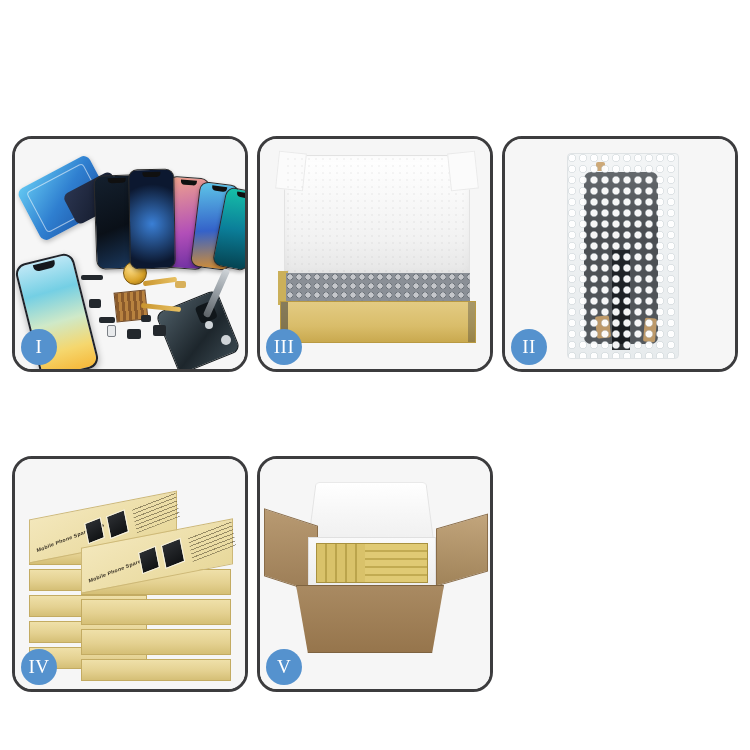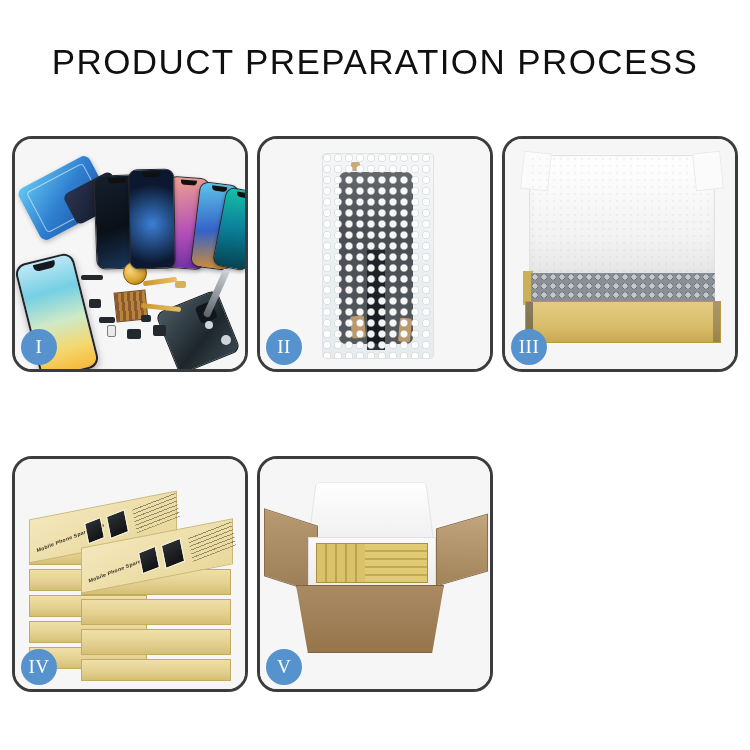--- a/index.html
+++ b/index.html
@@ -373,21 +373,20 @@
   }
   .cart-tape2 {
     position:absolute; left:38px; top:168px; width:20px; height:24px;
     background: rgba(150,120,84,.5);
   }
 </style>
 </head>
 <body>
 
 <div class="header">
-  <div class="main-title">PRODUCT PREPARATION PROCESS</div>
 </div>
 
 <div class="grid">
 
   <div class="panel">
     <div class="panel-clip">
       <div class="scene">
         <div class="film-blue"></div>
         <div class="film-dark"></div>
         <div class="fan">
@@ -424,46 +423,46 @@
         <div class="chip c8"></div>
         <div class="chip c9"></div>
         <div class="chip c10"></div>
       </div>
     </div>
     <div class="badge">I</div>
   </div>
 
   <div class="panel">
     <div class="panel-clip">
+      <div class="foamlid">
+        <div class="foamgrain"></div>
+      </div>
+      <div class="boxinner-left"></div>
+      <div class="bubble-fill"></div>
+      <div class="boxfront"></div>
+    </div>
+    <div class="badge">III</div>
+  </div>
+
+  <div class="panel">
+    <div class="panel-clip">
       <div class="bubblebag">
         <div class="inner-screen"></div>
         <div class="inner-flex"></div>
         <div class="tape-1"></div>
         <div class="tape-2"></div>
         <div class="tape-3"></div>
         <div class="bubbles"></div>
       </div>
     </div>
     <div class="badge">II</div>
   </div>
 
   <div class="panel">
     <div class="panel-clip">
-      <div class="foamlid">
-        <div class="foamgrain"></div>
-      </div>
-      <div class="boxinner-left"></div>
-      <div class="bubble-fill"></div>
-      <div class="boxfront"></div>
-    </div>
-    <div class="badge">III</div>
-  </div>
-
-  <div class="panel">
-    <div class="panel-clip">
       <div class="stack">
 
         <div class="sbox" style="left:6px;  top:66px;  width:118px; height:22px;"></div>
         <div class="sbox" style="left:6px;  top:92px;  width:118px; height:22px;"></div>
         <div class="sbox" style="left:6px;  top:118px; width:118px; height:22px;"></div>
         <div class="sbox" style="left:6px;  top:144px; width:118px; height:22px;"></div>
         <div class="sbox" style="left:6px;  top:170px; width:118px; height:22px;"></div>
 
         <div class="sbox" style="left:58px; top:92px;  width:150px; height:26px;"></div>
         <div class="sbox" style="left:58px; top:122px; width:150px; height:26px;"></div>

